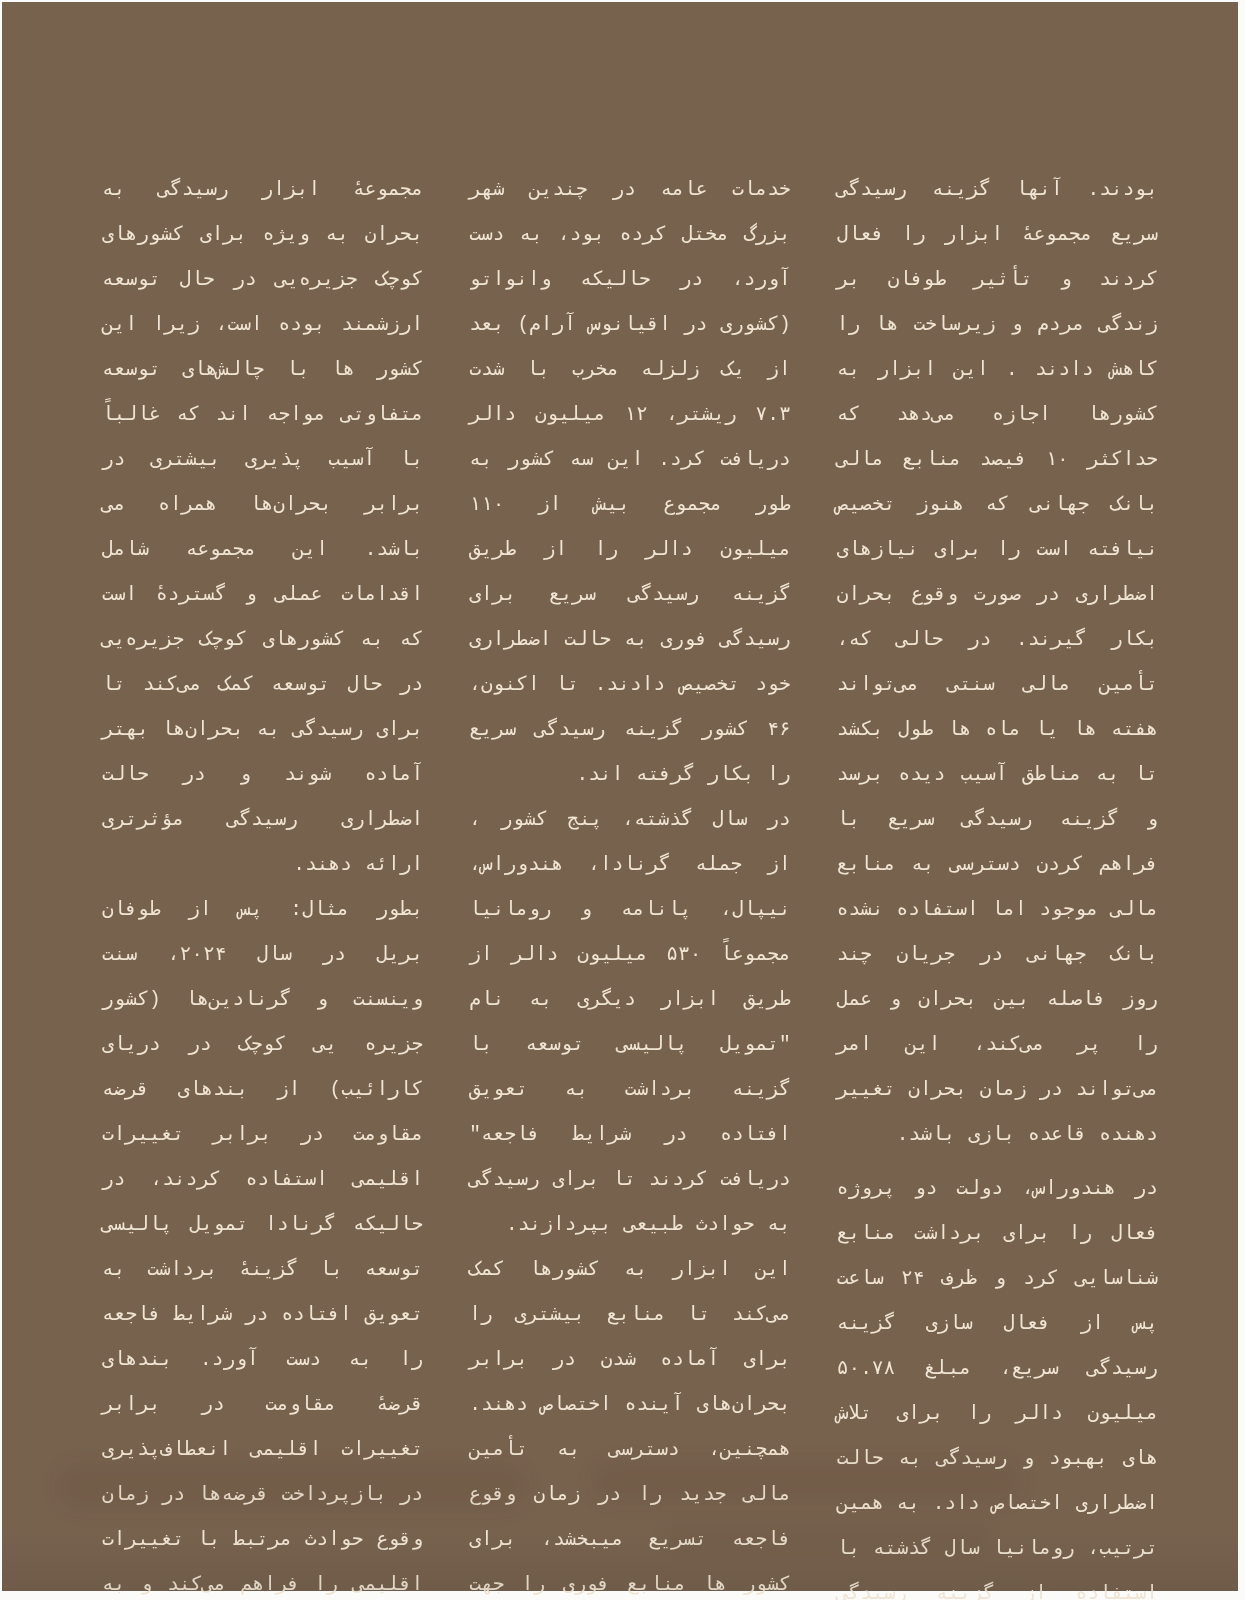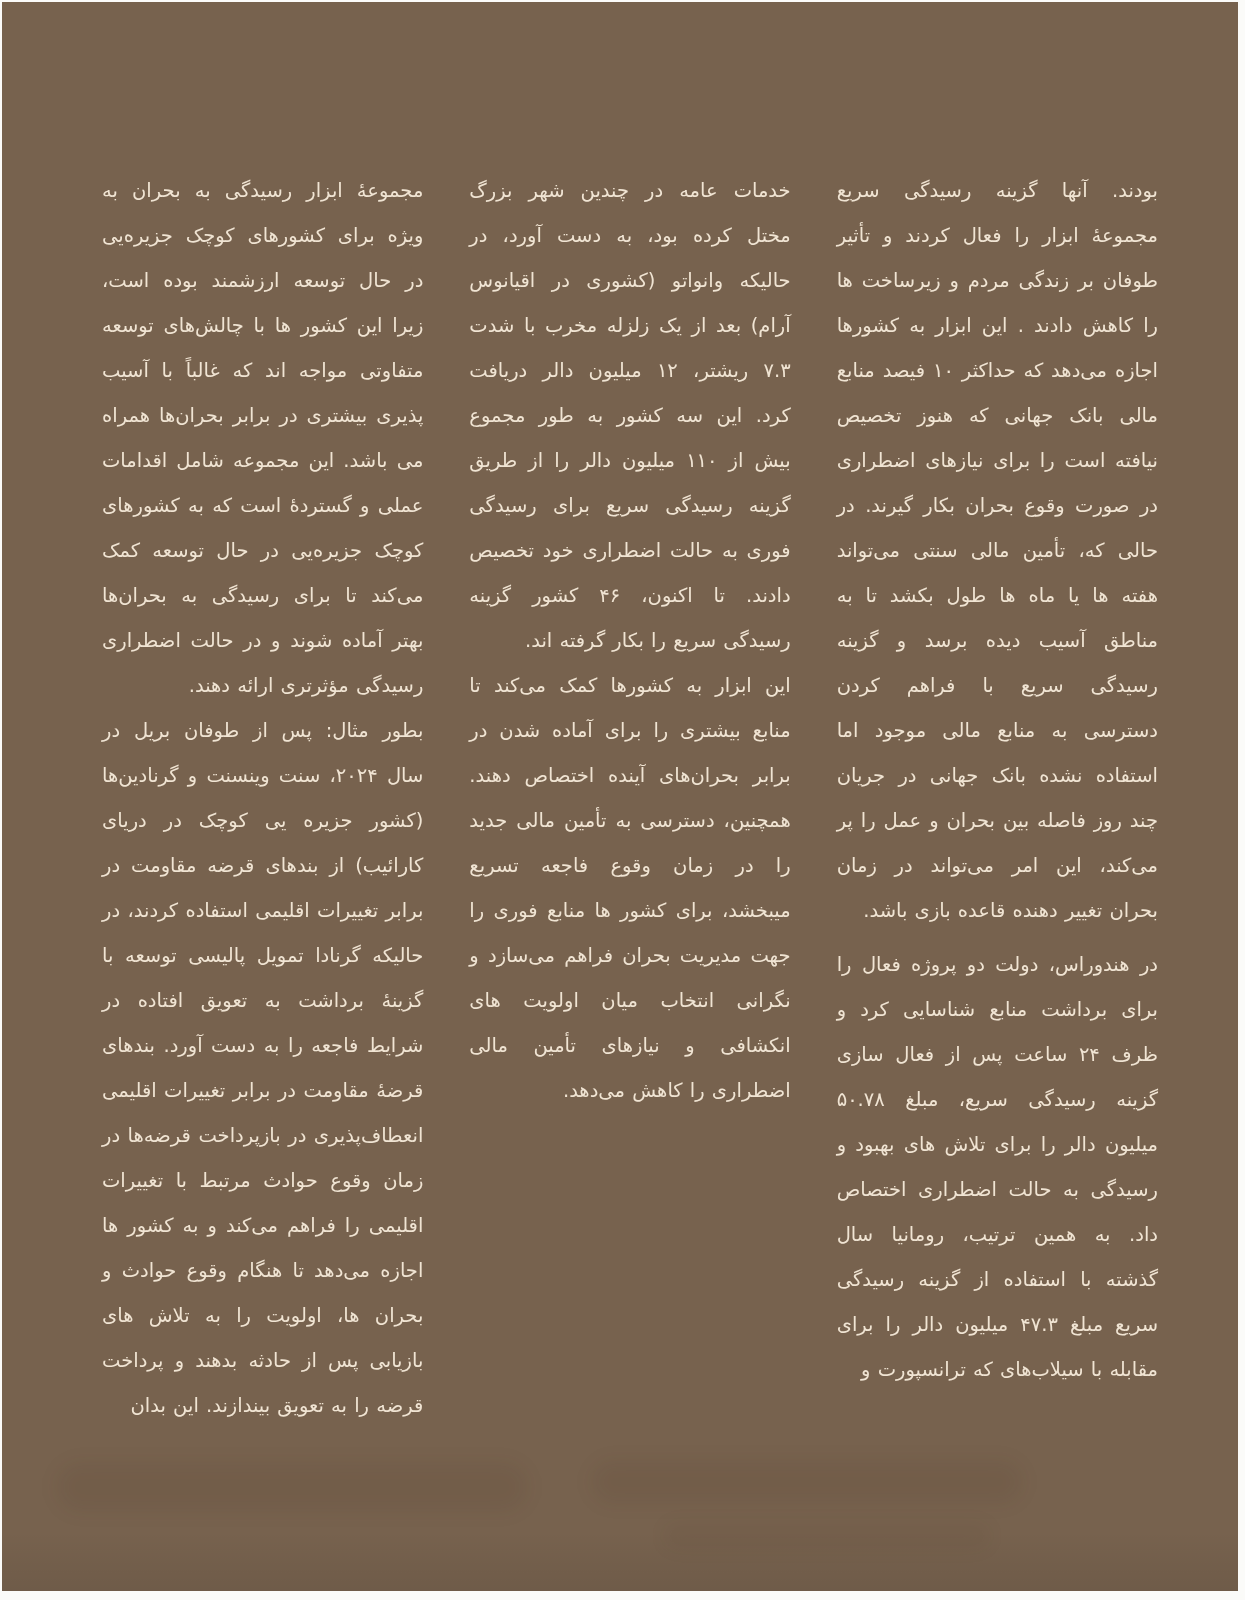--- a/index.html
+++ b/index.html
@@ -45,20 +45,21 @@
     min-width: 0;
   }
   .col p {
     margin: 0;
     color: #f0e4d3;
     font-size: 19.5px;
     line-height: 45px;
     text-align: justify;
     direction: rtl;
     word-spacing: 1px;
+    font-family: Liberation Mono, monospace;
   }
   .col p.p-gap {
     margin-top: 9px;
   }
   
   .smudge {
     position: absolute;
     background: rgba(50, 33, 18, 0.07);
     filter: blur(9px);
     border-radius: 24px;
@@ -75,20 +76,21 @@
 
   <div class="content">
 
     <div class="col">
       <p>بودند. آنها گزینه رسیدگی سریع مجموعهٔ ابزار را فعال کردند و تأثیر طوفان بر زندگی مردم و زیرساخت ها را کاهش دادند . این ابزار به کشورها اجازه می‌دهد که حداکثر ۱۰ فیصد منابع مالی بانک جهانی که هنوز تخصیص نیافته است را برای نیازهای اضطراری در صورت وقوع بحران بکار گیرند. در حالی که، تأمین مالی سنتی می‌تواند هفته ها یا ماه ها طول بکشد تا به مناطق آسیب دیده برسد و گزینه رسیدگی سریع با فراهم کردن دسترسی به منابع مالی موجود اما استفاده نشده بانک جهانی در جریان چند روز فاصله بین بحران و عمل را پر می‌کند، این امر می‌تواند در زمان بحران تغییر دهنده قاعده بازی باشد.</p>
       <p class="p-gap">در هندوراس، دولت دو پروژه فعال را برای برداشت منابع شناسایی کرد و ظرف ۲۴ ساعت پس از فعال سازی گزینه رسیدگی سریع، مبلغ ۵۰.۷۸ میلیون دالر را برای تلاش های بهبود و رسیدگی به حالت اضطراری اختصاص داد. به همین ترتیب، رومانیا سال گذشته با استفاده از گزینه رسیدگی سریع مبلغ ۴۷.۳ میلیون دالر را برای مقابله با سیلاب‌های که ترانسپورت و</p>
     </div>
 
     <div class="col">
       <p>خدمات عامه در چندین شهر بزرگ مختل کرده بود، به دست آورد، در حالیکه وانواتو (کشوری در اقیانوس آرام) بعد از یک زلزله مخرب با شدت ۷.۳ ریشتر، ۱۲ میلیون دالر دریافت کرد. این سه کشور به طور مجموع بیش از ۱۱۰ میلیون دالر را از طریق گزینه رسیدگی سریع برای رسیدگی فوری به حالت اضطراری خود تخصیص دادند. تا اکنون، ۴۶ کشور گزینه رسیدگی سریع را بکار گرفته اند.</p>
+      <p>در سال گذشته، پنج کشور ، از جمله گرنادا، هندوراس، نیپال، پانامه و رومانیا مجموعاً ۵۳۰ میلیون دالر از طریق ابزار دیگری به نام "تمویل پالیسی توسعه با گزینه برداشت به تعویق افتاده در شرایط فاجعه" دریافت کردند تا برای رسیدگی به حوادث طبیعی بپردازند.</p>
       <p>این ابزار به کشورها کمک می‌کند تا منابع بیشتری را برای آماده شدن در برابر بحران‌های آینده اختصاص دهند. همچنین، دسترسی به تأمین مالی جدید را در زمان وقوع فاجعه تسریع میبخشد، برای کشور ها منابع فوری را جهت مدیریت بحران فراهم می‌سازد و نگرانی انتخاب میان اولویت های انکشافی و نیازهای تأمین مالی اضطراری را کاهش می‌دهد.</p>
     </div>
 
     <div class="col">
       <p>مجموعهٔ ابزار رسیدگی به بحران به ویژه برای کشورهای کوچک جزیره‌یی در حال توسعه ارزشمند بوده است، زیرا این کشور ها با چالش‌های توسعه متفاوتی مواجه اند که غالباً با آسیب پذیری بیشتری در برابر بحران‌ها همراه می باشد. این مجموعه شامل اقدامات عملی و گستردهٔ است که به کشورهای کوچک جزیره‌یی در حال توسعه کمک می‌کند تا برای رسیدگی به بحران‌ها بهتر آماده شوند و در حالت اضطراری رسیدگی مؤثرتری ارائه دهند.</p>
       <p>بطور مثال: پس از طوفان بریل در سال ۲۰۲۴، سنت وینسنت و گرنادین‌ها (کشور جزیره یی کوچک در دریای کارائیب) از بندهای قرضه مقاومت در برابر تغییرات اقلیمی استفاده کردند، در حالیکه گرنادا تمویل پالیسی توسعه با گزینهٔ برداشت به تعویق افتاده در شرایط فاجعه را به دست آورد. بندهای قرضهٔ مقاومت در برابر تغییرات اقلیمی انعطاف‌پذیری در بازپرداخت قرضه‌ها در زمان وقوع حوادث مرتبط با تغییرات اقلیمی را فراهم می‌کند و به کشور ها اجازه می‌دهد تا هنگام وقوع حوادث و بحران ها، اولویت را به تلاش های بازیابی پس از حادثه بدهند و پرداخت قرضه را به تعویق بیندازند. این بدان</p>
     </div>
 
   </div>
 

